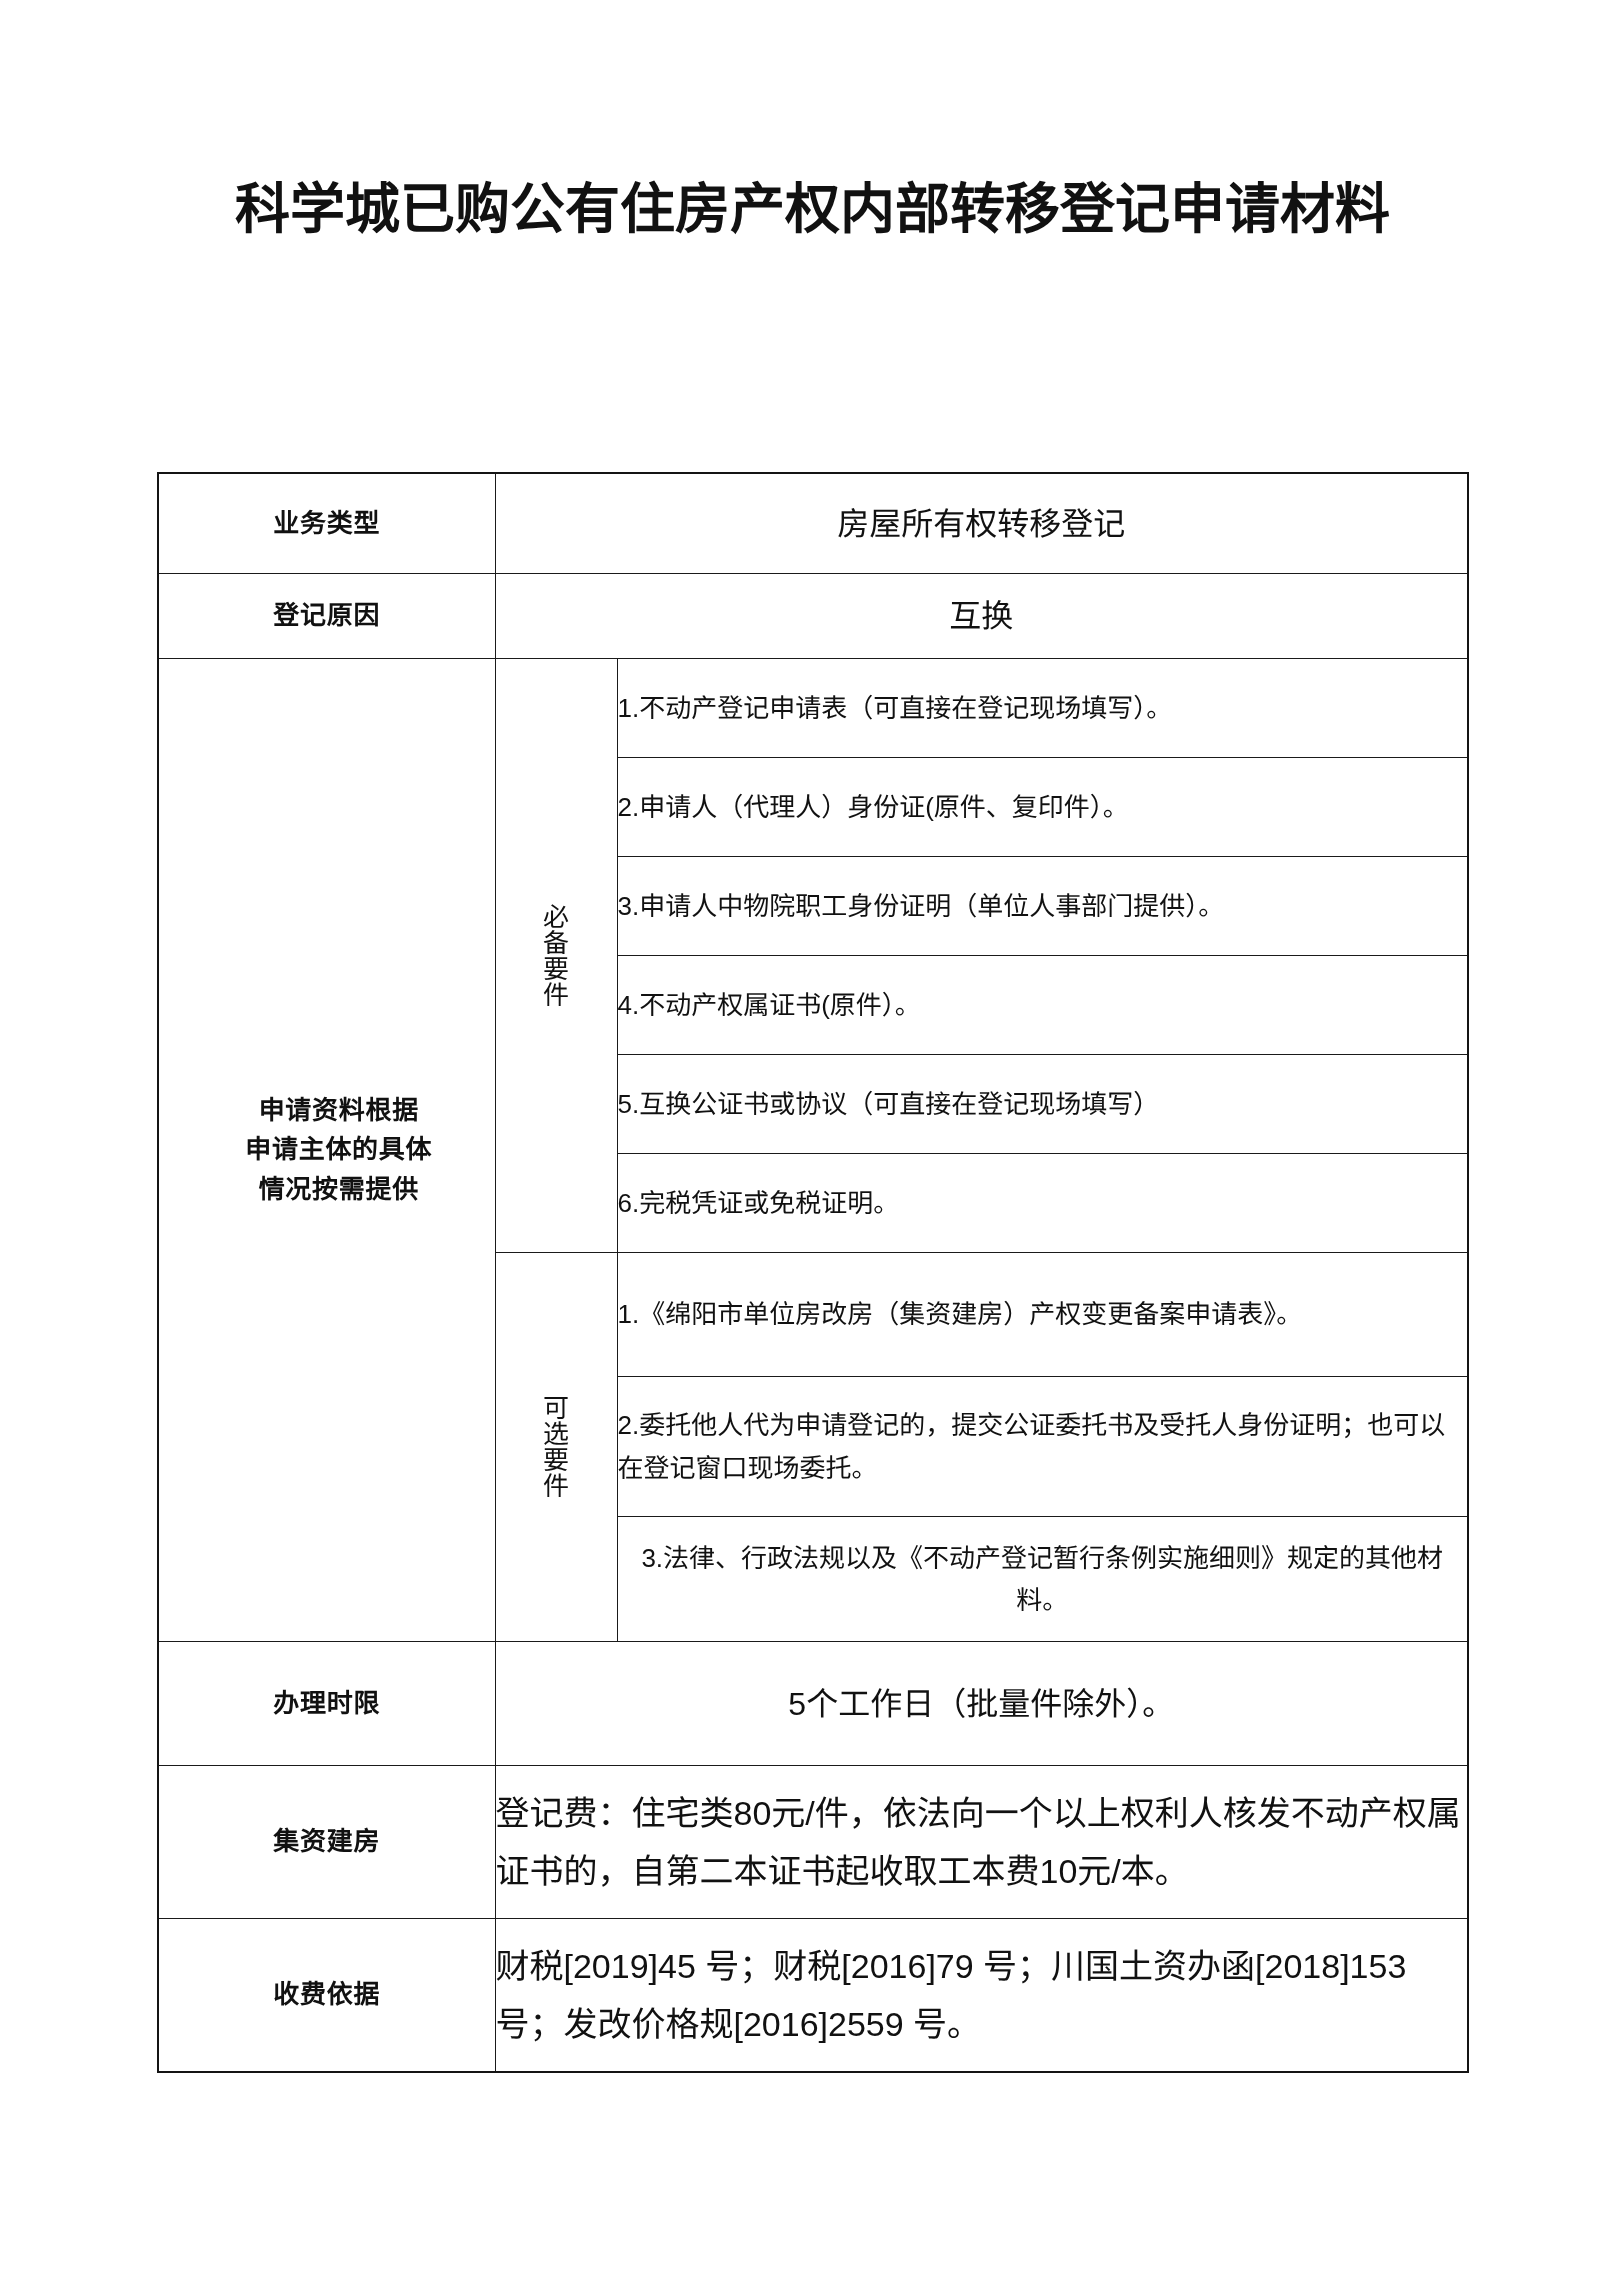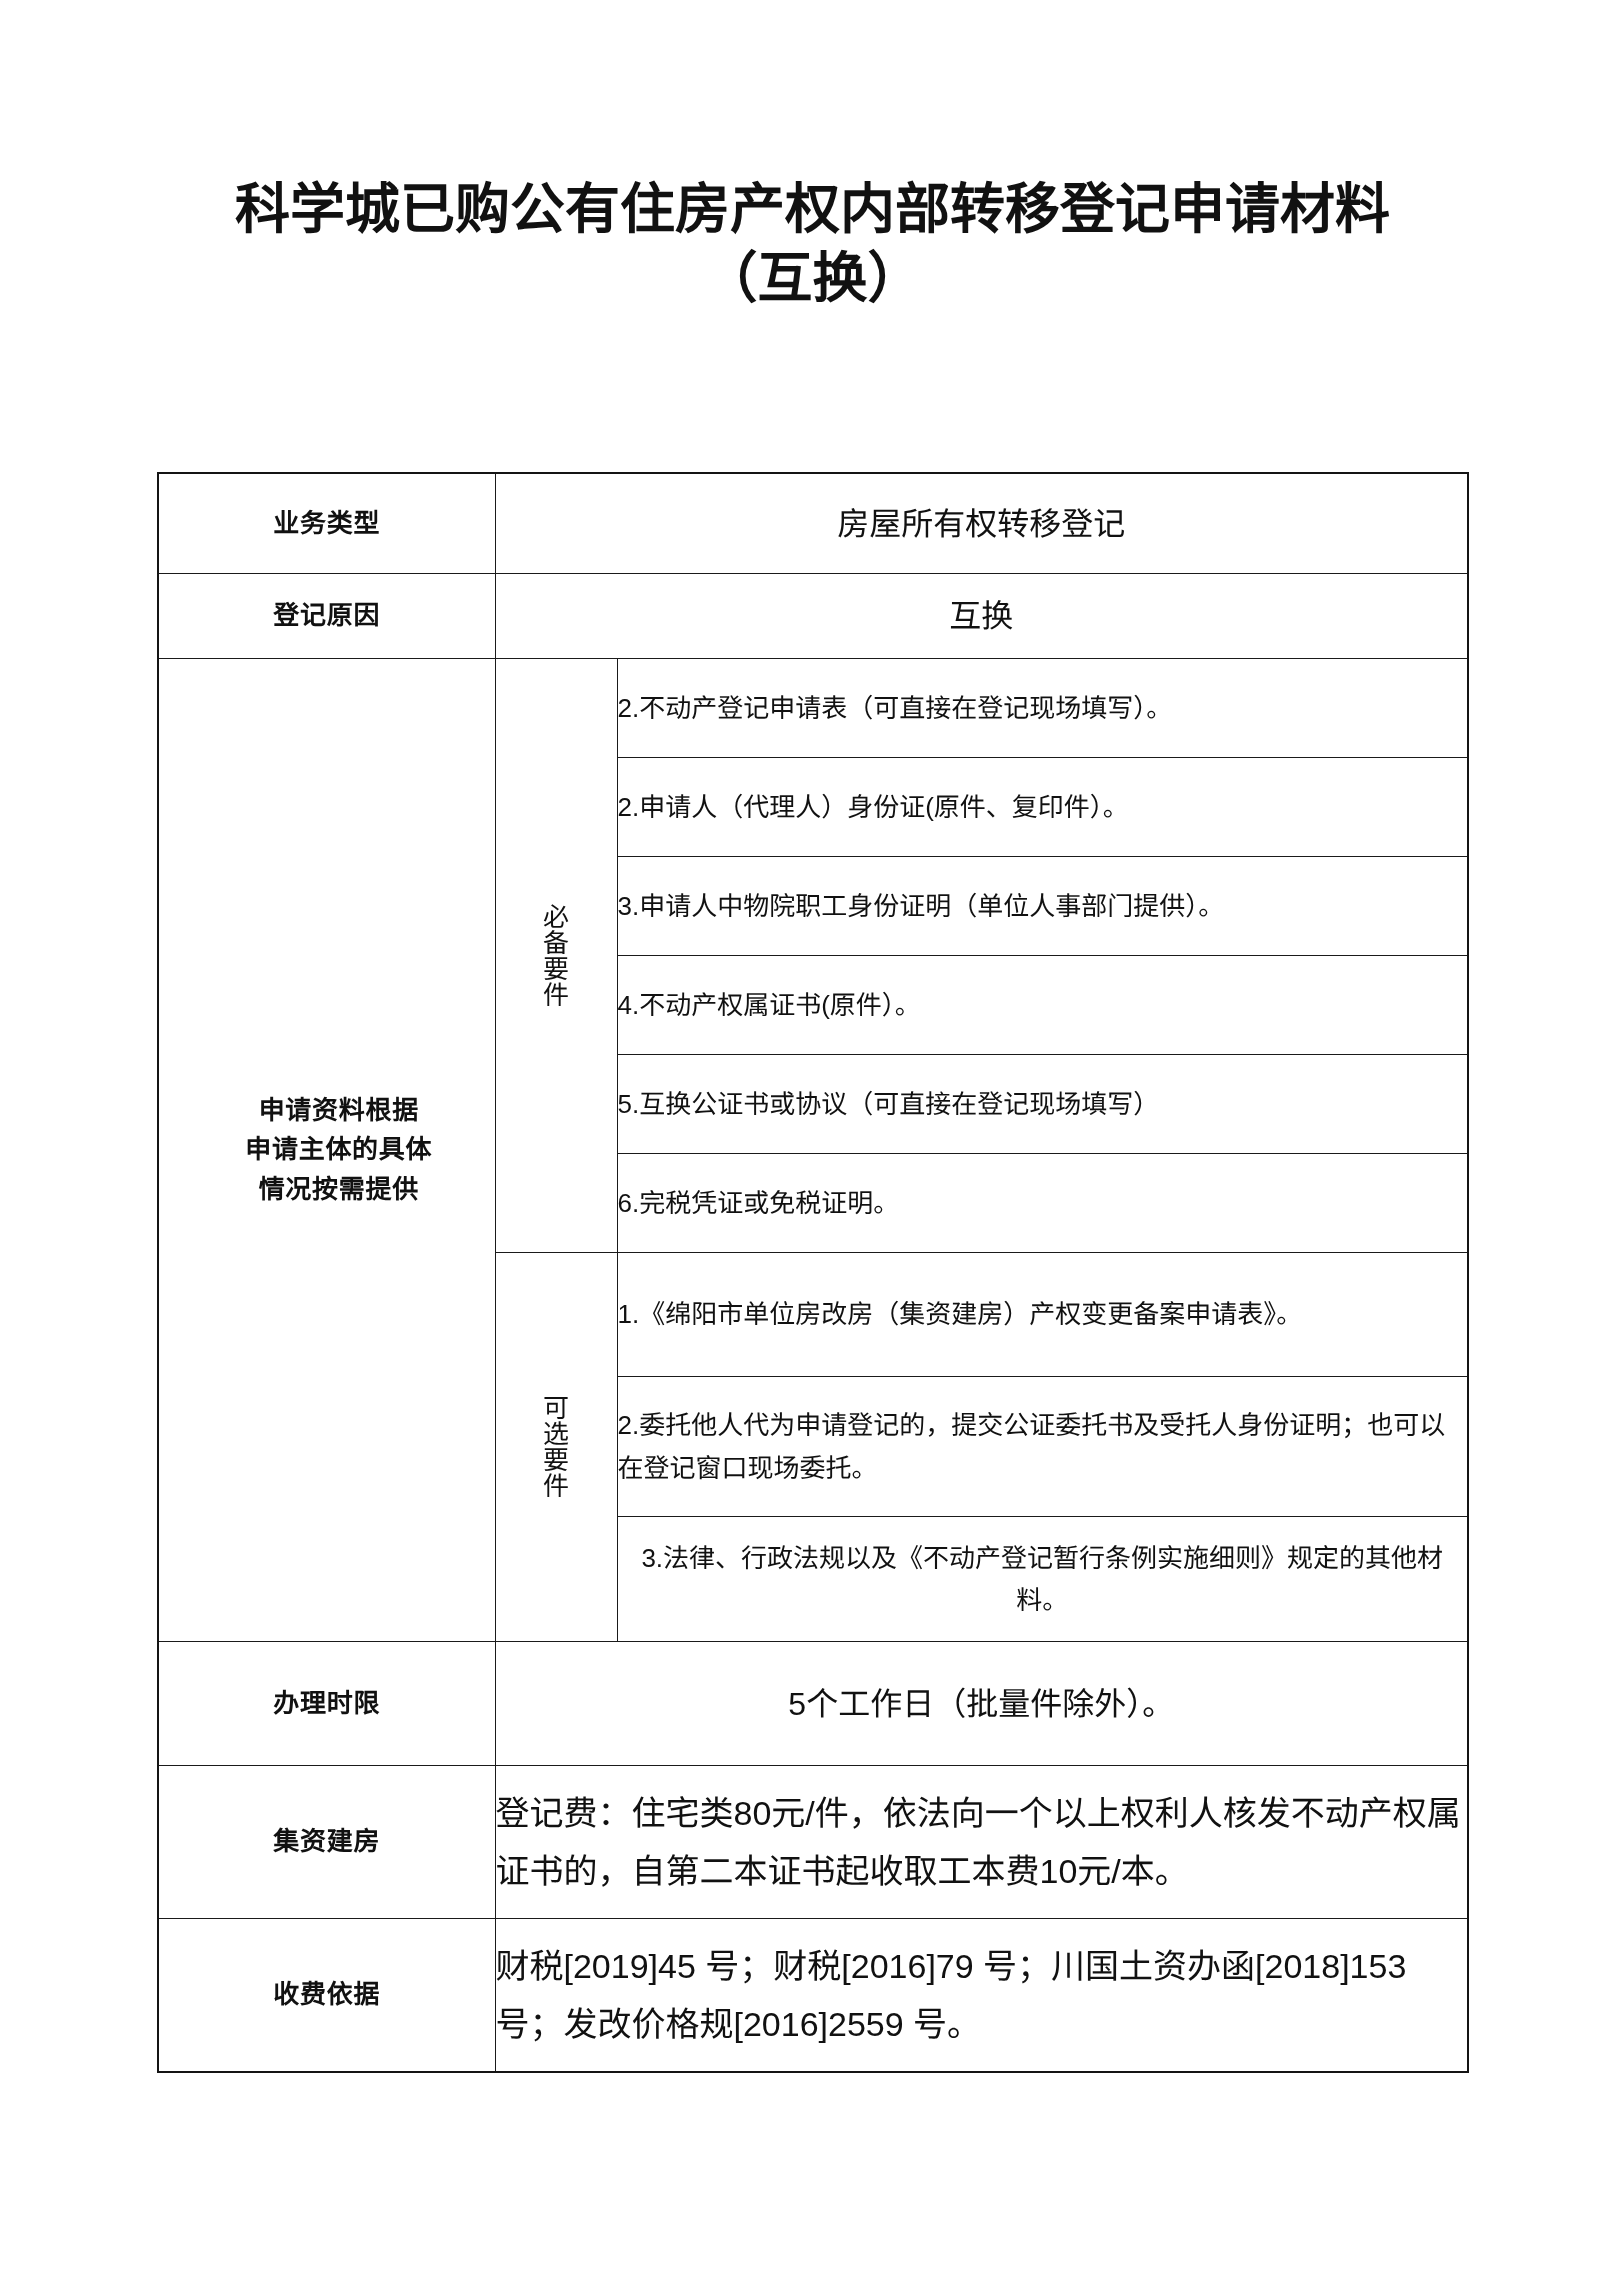--- a/index.html
+++ b/index.html
@@ -141,21 +141,20 @@
   .h-fee   { height: 152px; }
   .h-basis { height: 152px; }
 </style>
 </head>
 <body>
 
 <div class="page">
 
   <div class="doc-title">
     <span>科学城已购公有住房产权内部转移登记申请材料</span>
-    <span class="line2">（互换）</span>
   </div>
 
   <table class="req-table">
     <colgroup>
       <col class="c-label">
       <col class="c-mid">
       <col class="c-body">
     </colgroup>
     <tbody>
 
@@ -176,21 +175,21 @@
           <span>情况按需提供</span>
         </td>
         <td class="cell-vertical" rowspan="6">
           <span class="vlabel">
             <span>必</span>
             <span>备</span>
             <span>要</span>
             <span>件</span>
           </span>
         </td>
-        <td class="cell-item h-item">2.不动产登记申请表（可直接在登记现场填写）。</td>
+        <td class="cell-item h-item">1.不动产登记申请表（可直接在登记现场填写）。</td>
       </tr>
 
       <tr>
         <td class="cell-item h-item">2.申请人（代理人）身份证(原件、复印件）。</td>
       </tr>
       <tr>
         <td class="cell-item h-item">3.申请人中物院职工身份证明（单位人事部门提供）。</td>
       </tr>
       <tr>
         <td class="cell-item h-item">4.不动产权属证书(原件）。</td>

